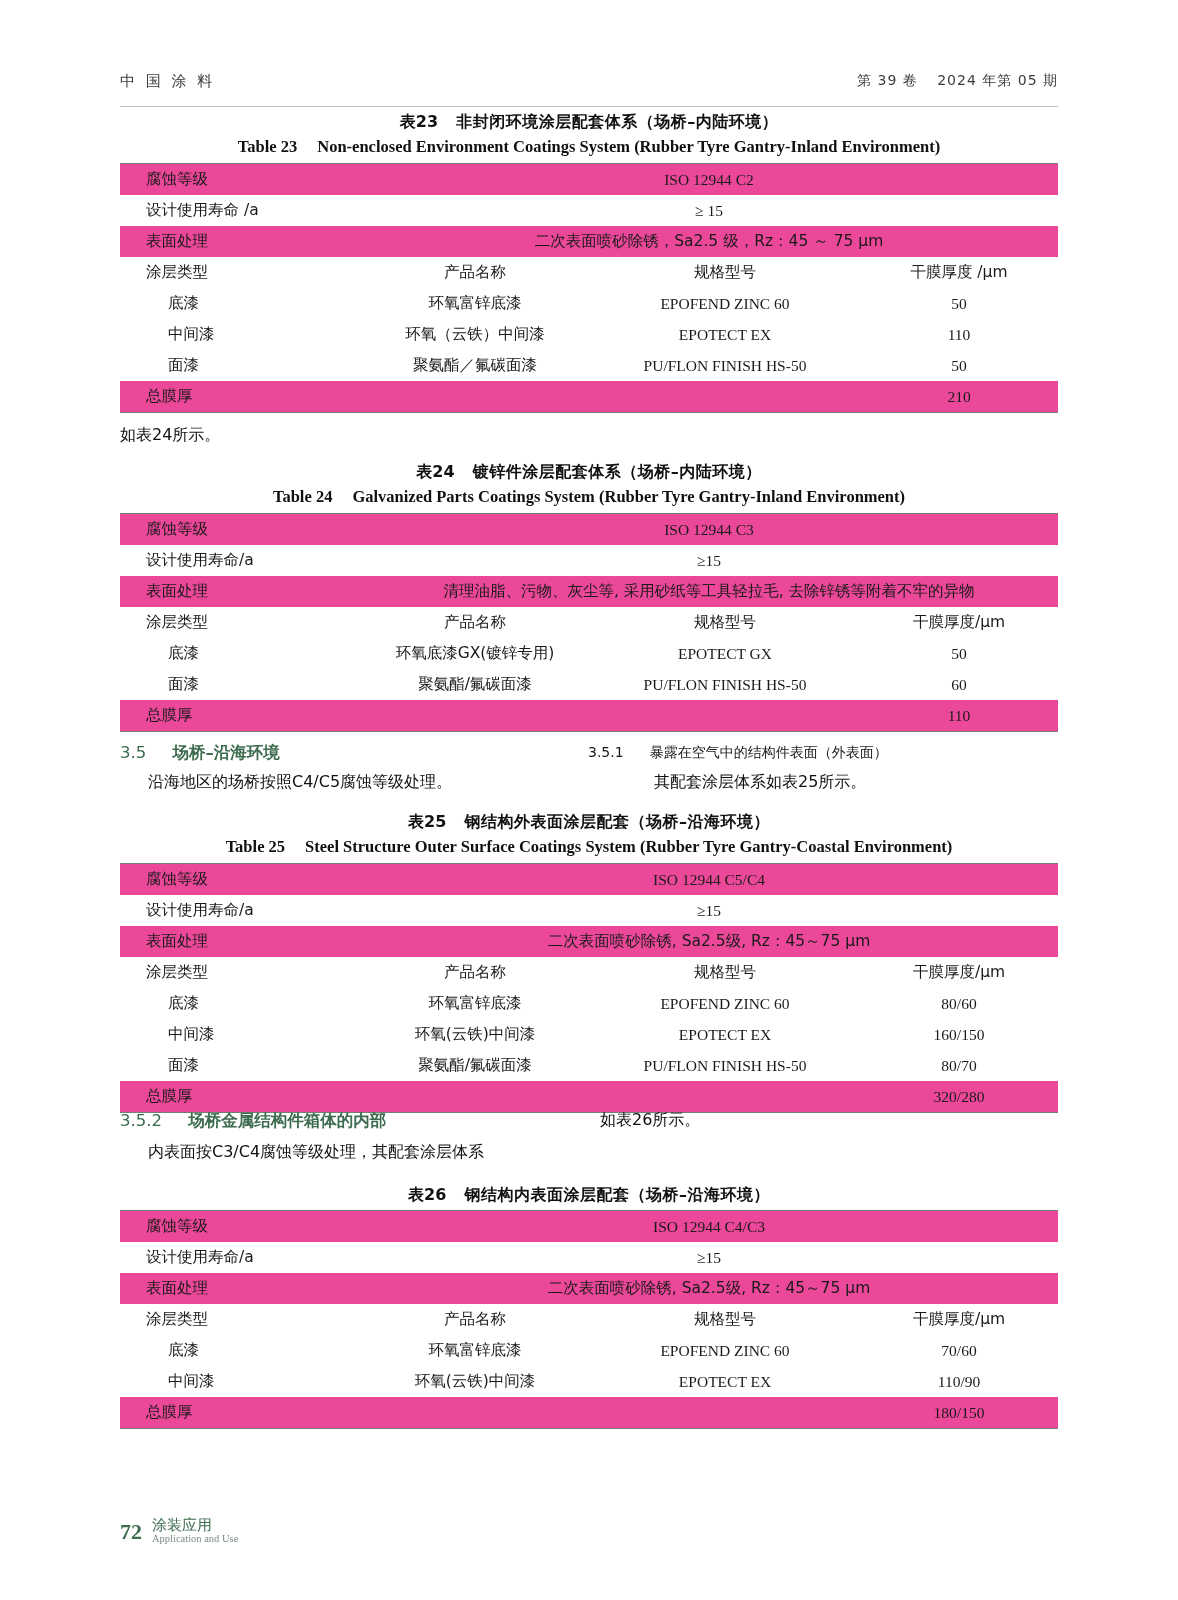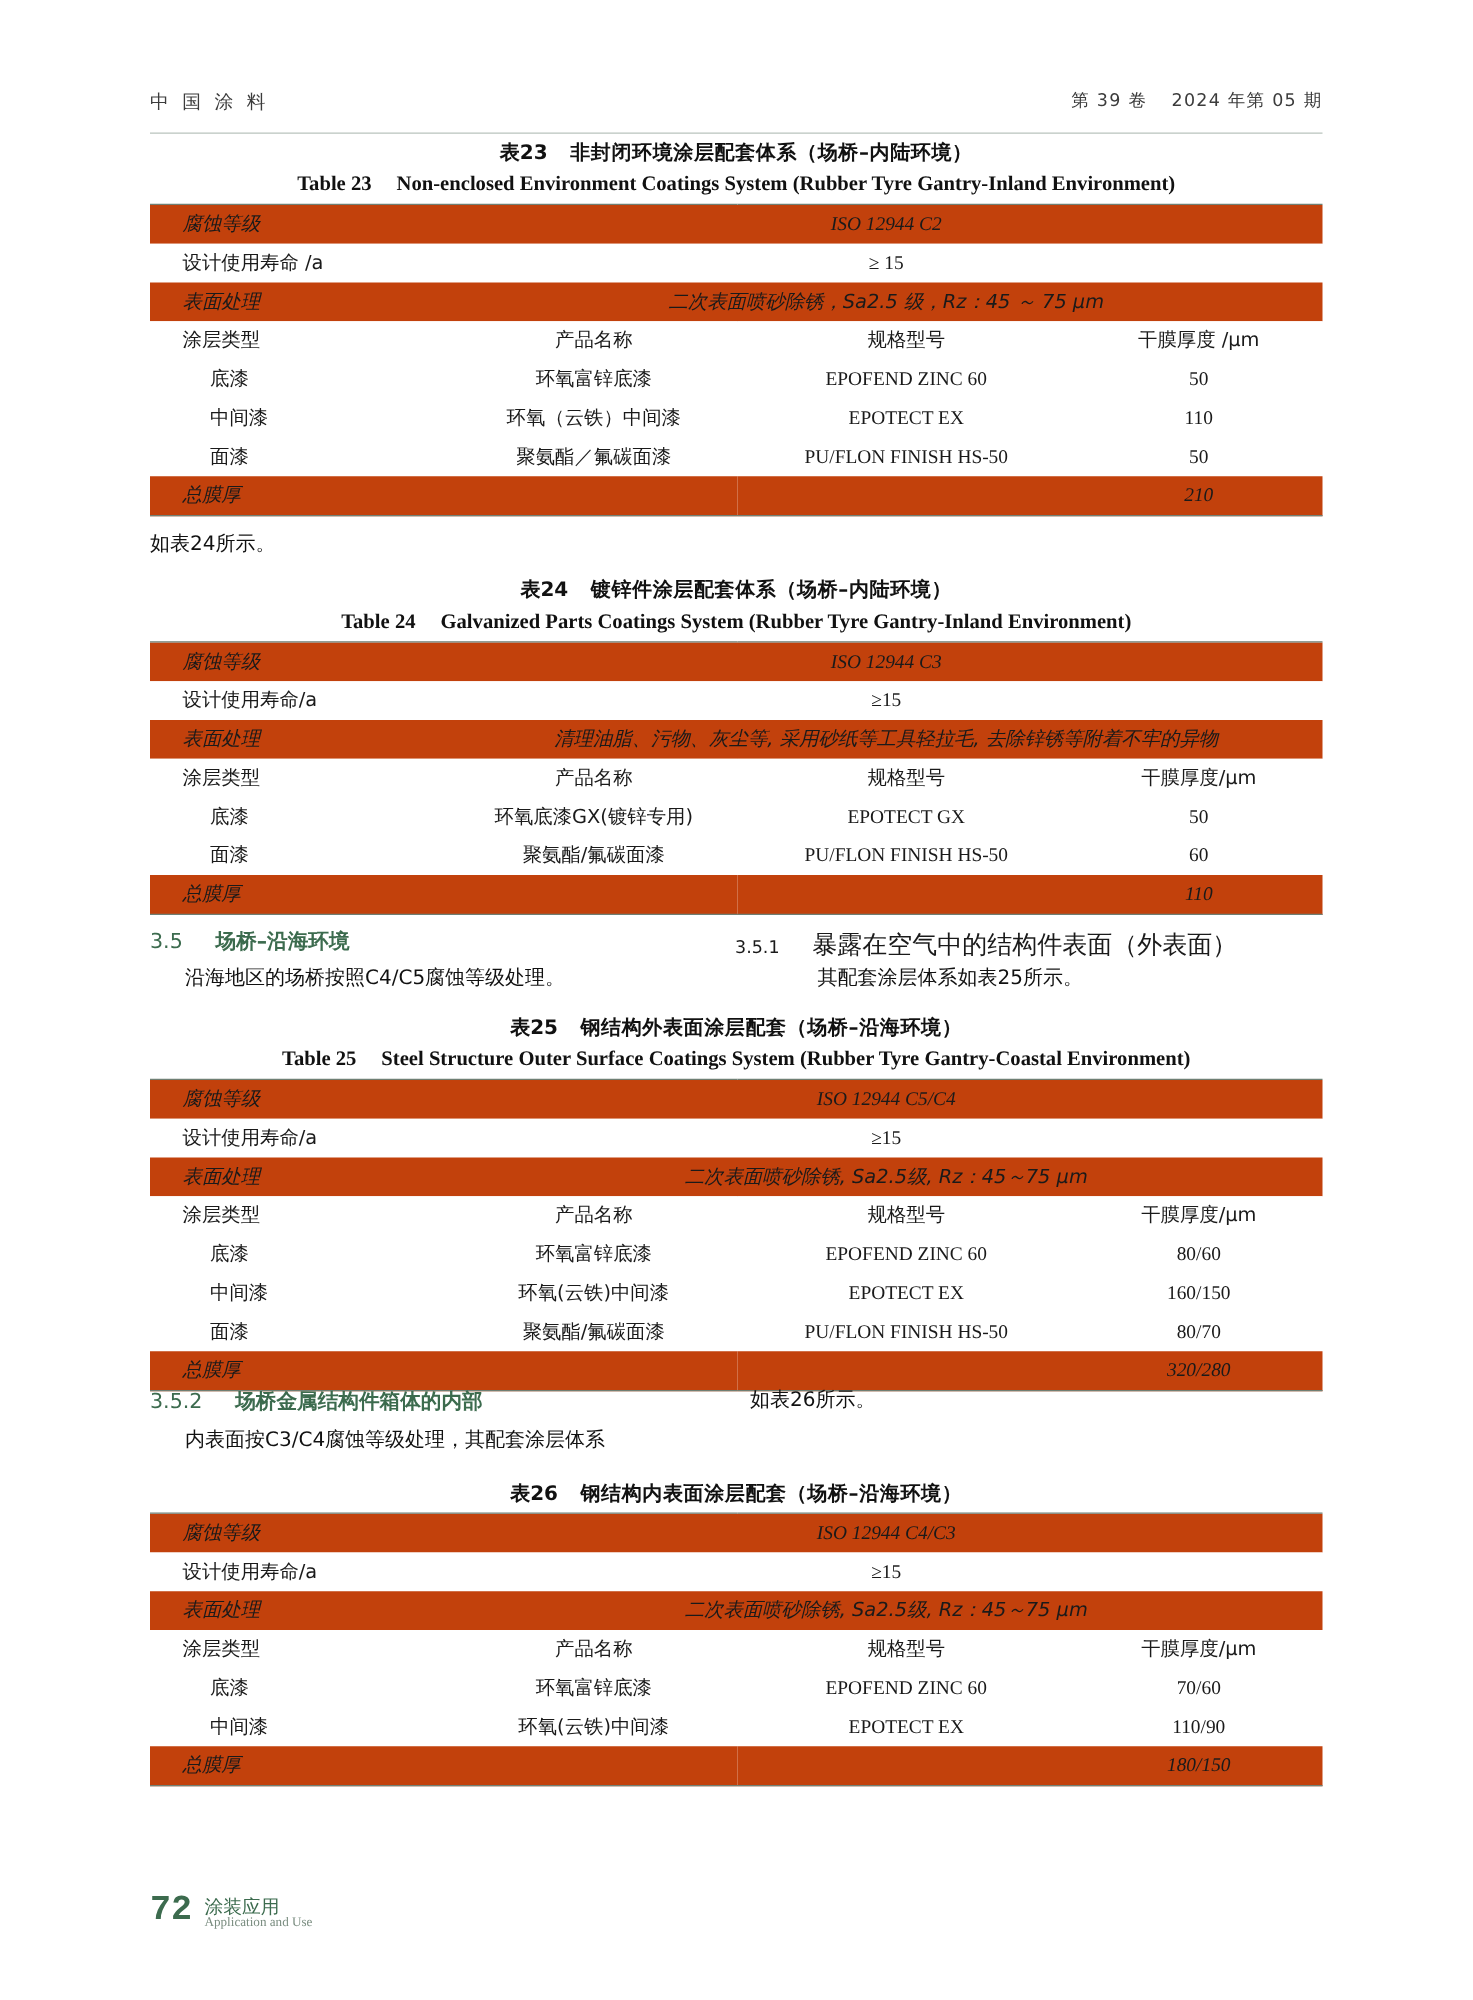--- a/index.html
+++ b/index.html
@@ -76,21 +76,21 @@
     border-collapse: collapse;
     width: 100%;
     table-layout: fixed;
   }
   table.ct td {
     padding: 5px 0 5px 0;
     font-size: 15.5px;
     vertical-align: middle;
     height: 19px;
   }
-  .row-shade td { background: #c2410c; font-style: italic; }
+  .row-shade td { background: #ec4899; }
   .row-plain td { background: #ffffff; }
   .lbl {
     padding-left: 26px !important;
     font-family: "DejaVu Sans", sans-serif;
     font-size: 15px;
     text-align: left;
   }
   .lbl-indent {
     padding-left: 48px !important;
     font-family: "DejaVu Sans", sans-serif;
@@ -134,35 +134,35 @@
     font-weight: bold;
   }
   .sec-num-dark {
     color: #1a1a1a;
     font-family: "DejaVu Sans", sans-serif;
     font-size: 14px;
   }
   .sec-title-dark {
     color: #1a1a1a;
     font-family: "DejaVu Sans", sans-serif;
-    font-size: 20px;
+    font-size: 14px;
   }
 
   
   .footer {
     position: absolute;
     left: 120px;
     bottom: 55px;
     display: flex;
     align-items: flex-end;
     gap: 10px;
   }
   .footer-page {
-    font-family: Liberation Mono, monospace;
-    font-size: 28px;
+    font-family: Liberation Serif, serif;
+    font-size: 22px;
     color: #3c6b4e;
     font-weight: bold;
     line-height: 1;
     padding-bottom: 2px;
   }
   .footer-cn {
     font-family: "DejaVu Sans", sans-serif;
     font-size: 15px;
     color: #3c6b4e;
     line-height: 1.1;

